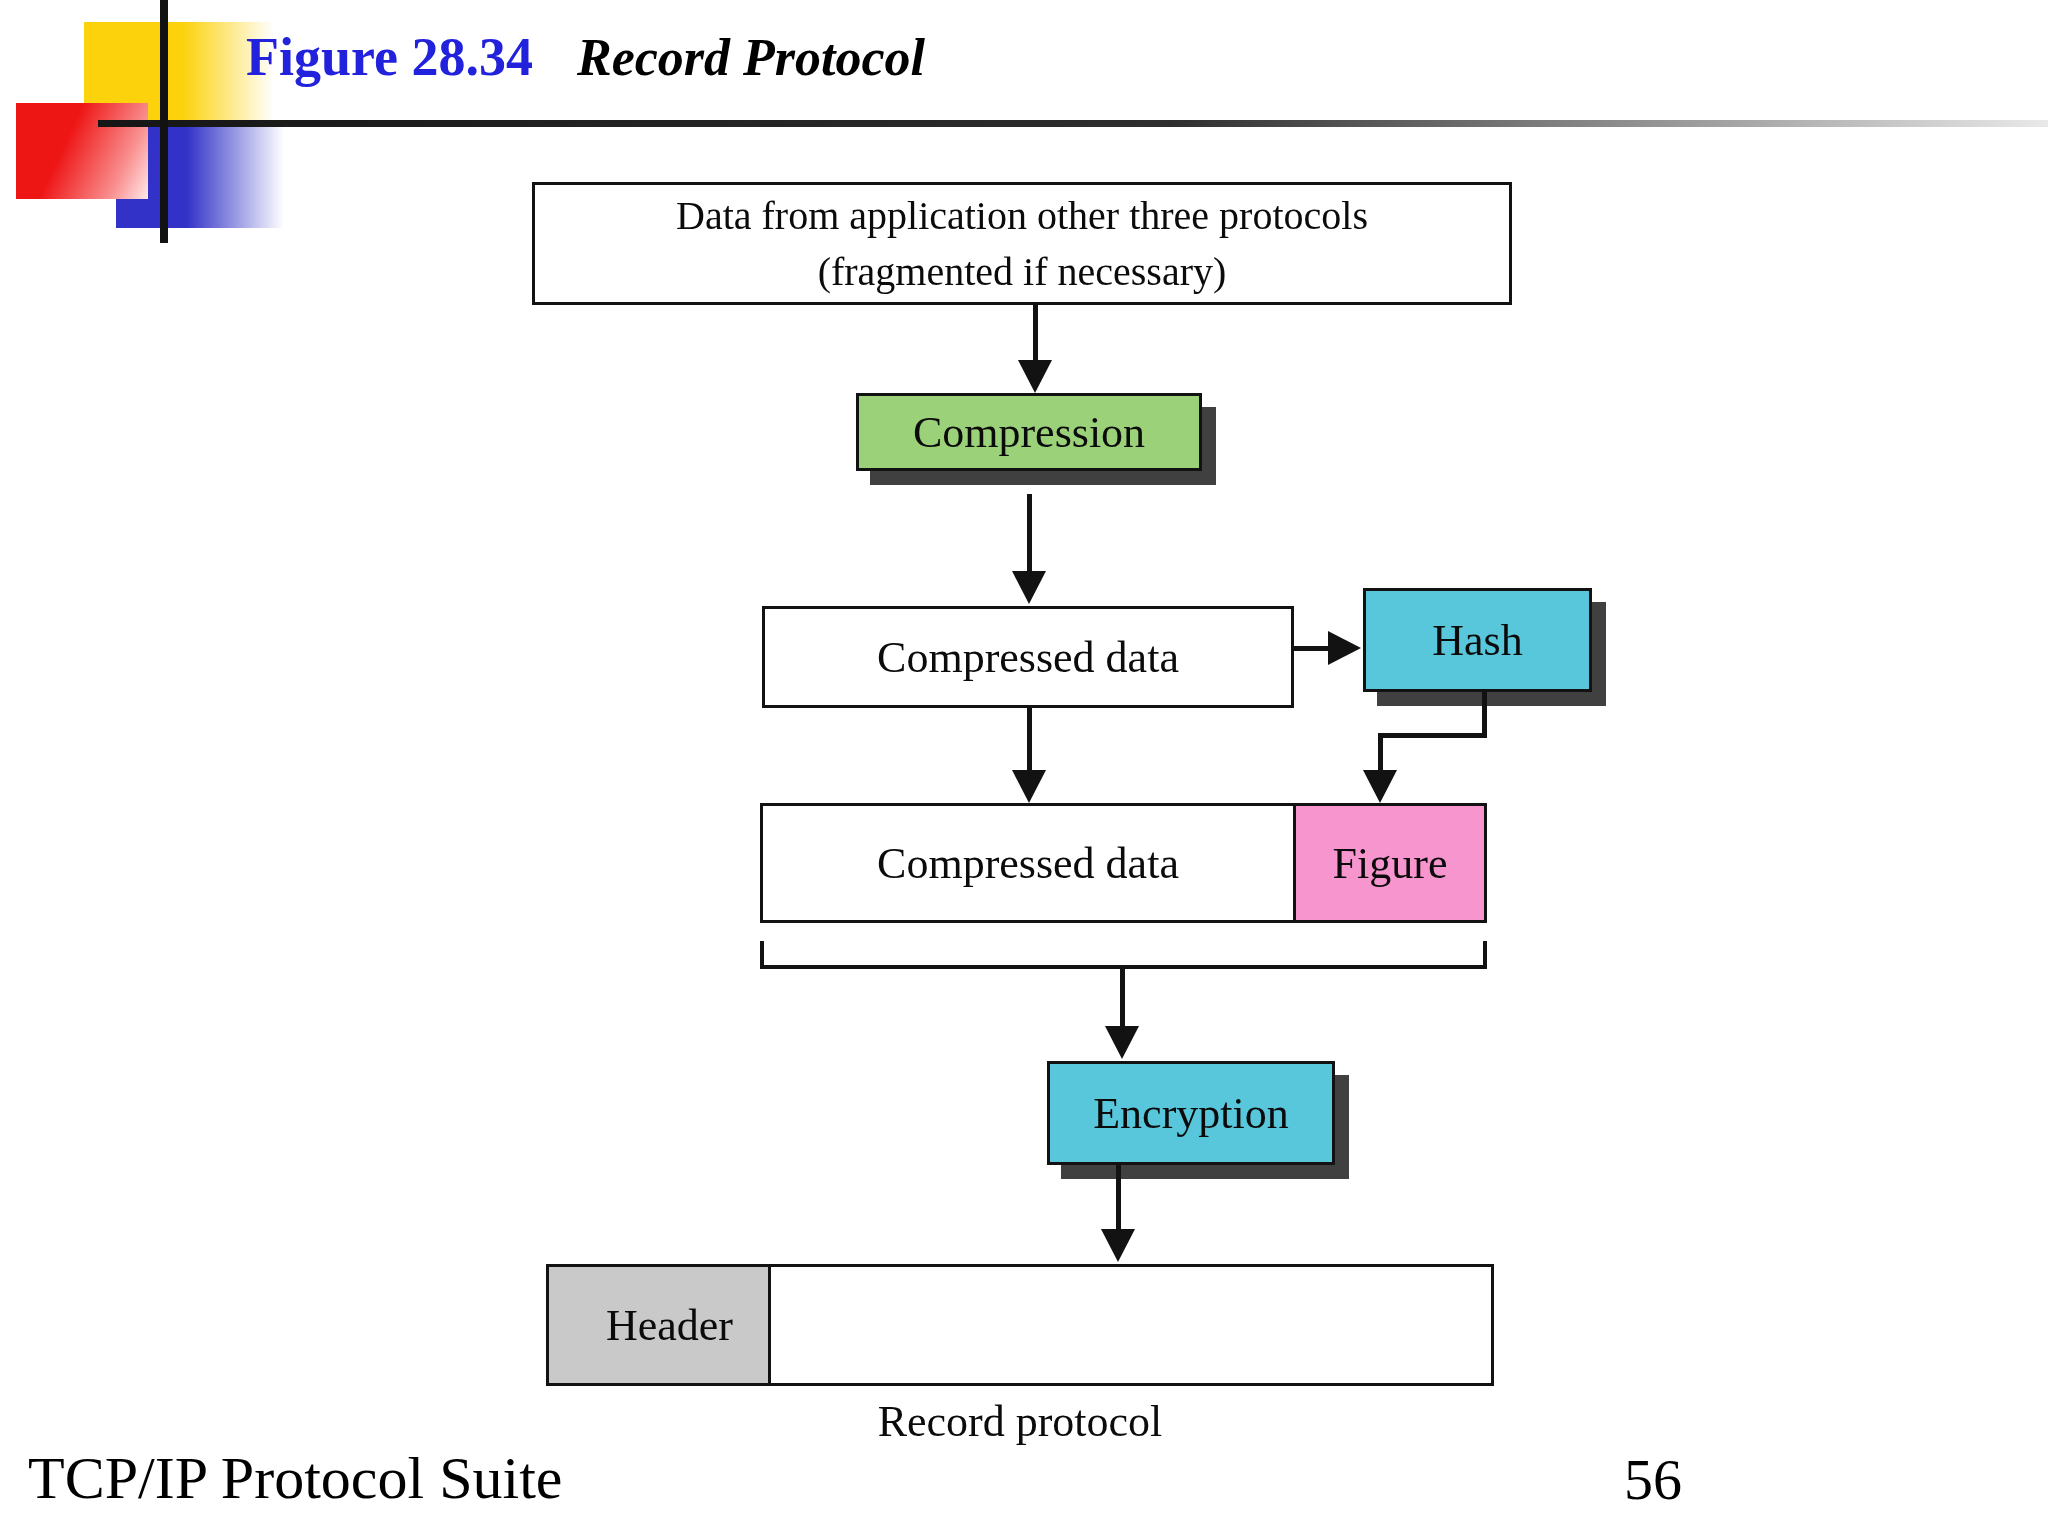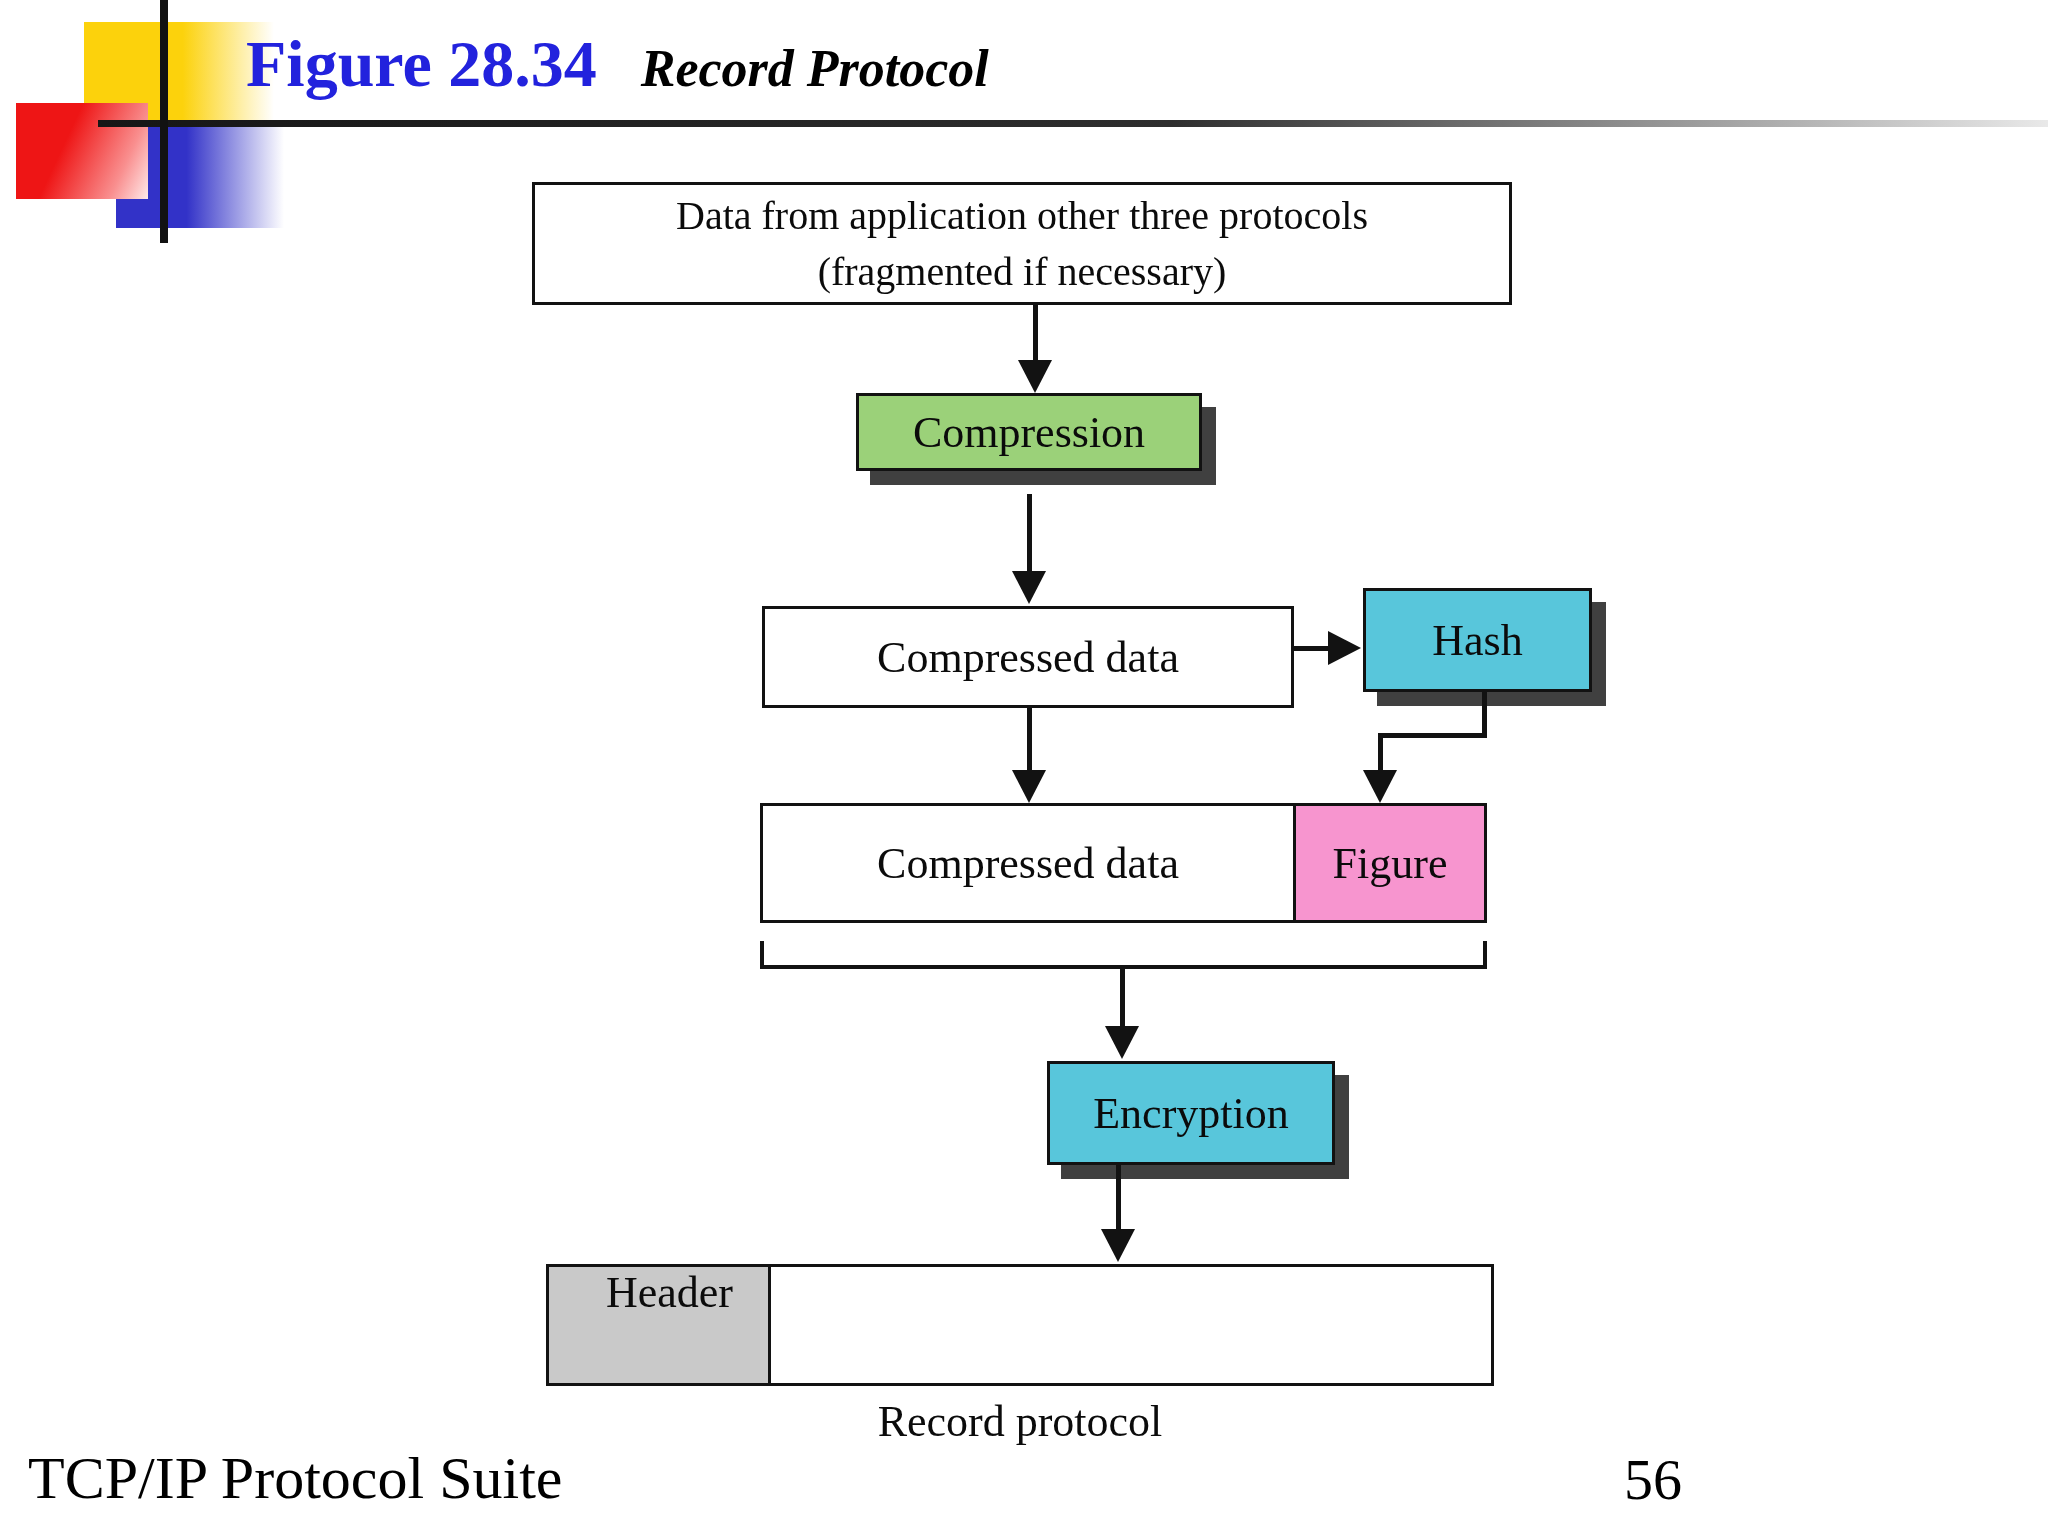--- a/index.html
+++ b/index.html
@@ -25,21 +25,21 @@
   .deco-blue{left:116px;top:126px;width:168px;height:102px;
     background:linear-gradient(to right,var(--deco-blue) 0%,var(--deco-blue) 42%,rgba(50,50,200,0) 100%);z-index:3;}
   .deco-red{left:16px;top:103px;width:132px;height:96px;
     background:linear-gradient(115deg,var(--deco-red) 38%,#f98f8f 78%,#ffeaea 100%);z-index:4;}
   .corner-vline{left:160px;top:0;width:8px;height:243px;background:var(--line-black);z-index:6;}
   .corner-hline{left:98px;top:120px;width:1950px;height:7px;z-index:5;
     background:linear-gradient(to right,#161616 0%,#2e2e2e 55%,#a9a9a9 85%,#e9e9e9 100%);}
 
   
   .title-row{left:246px;top:26px;display:flex;gap:44px;align-items:baseline;white-space:nowrap;z-index:7;}
-  .figure-label{font-size:66px;font-weight:bold;color:var(--title-blue);}
+  .figure-label{font-size:54px;font-weight:bold;color:var(--title-blue);}
   .figure-title{font-size:52px;font-weight:bold;font-style:italic;color:#000;}
 
   
   .dbox{border:3px solid var(--line-black);background:#fff;display:flex;align-items:center;justify-content:center;text-align:center;}
   .shadowed{box-shadow:14px 14px 0 var(--shadow-dark);}
   .lbl{font-size:44px;color:#0b0b0b;}
   .lbl-sm{font-size:40px;color:#0b0b0b;line-height:1.38;}
   .vseg{width:5px;background:var(--line-black);}
   .hseg{height:5px;background:var(--line-black);}
   .ah-down{width:0;height:0;border-left:17px solid transparent;border-right:17px solid transparent;border-top:33px solid var(--line-black);}
@@ -47,21 +47,21 @@
 
   .box-source{left:532px;top:182px;width:980px;height:123px;}
   .box-compression{left:856px;top:393px;width:346px;height:78px;background:var(--compression-green);}
   .box-cdata1{left:762px;top:606px;width:532px;height:102px;}
   .box-hash{left:1363px;top:588px;width:229px;height:104px;background:var(--process-cyan);}
   .row2{left:760px;top:803px;width:727px;height:120px;display:flex;border:3px solid var(--line-black);}
   .row2-cdata{flex:0 0 530px;background:#fff;display:flex;align-items:center;justify-content:center;}
   .row2-digest{flex:1;background:var(--digest-pink);border-left:3px solid var(--line-black);display:flex;align-items:center;justify-content:center;}
   .box-encryption{left:1047px;top:1061px;width:288px;height:104px;background:var(--process-cyan);font-family:Liberation Serif, serif;}
   .rowbottom{left:546px;top:1264px;width:948px;height:122px;display:flex;border:3px solid var(--line-black);}
-  .cell-header{flex:0 0 222px;background:var(--header-gray);border-right:3px solid var(--line-black);display:flex;align-items:flex-start;justify-content:center;padding-left:22px;}
+  .cell-header{flex:0 0 222px;background:var(--header-gray);border-right:3px solid var(--line-black);display:flex;align-items:center;justify-content:center;padding-left:22px;}
   .cell-encrypted{flex:1;background:#fff;display:flex;align-items:center;justify-content:center;}
 
   .caption{left:546px;top:1396px;width:948px;text-align:center;font-size:44px;color:#0b0b0b;}
 
   
   .footer-title{left:28px;top:1444px;font-size:60px;color:#000;white-space:nowrap;}
   .page-number{left:1624px;top:1446px;font-size:58px;color:#000;}
 </style>
 </head>
 <body>

